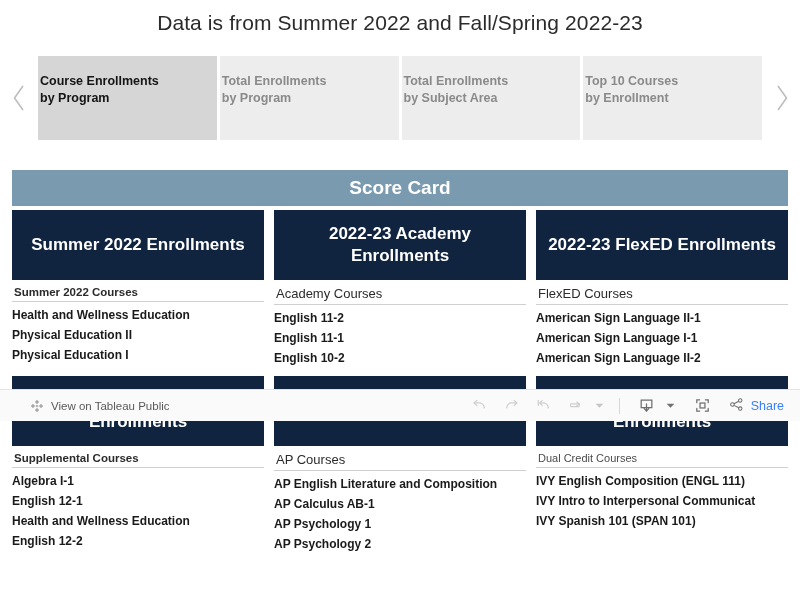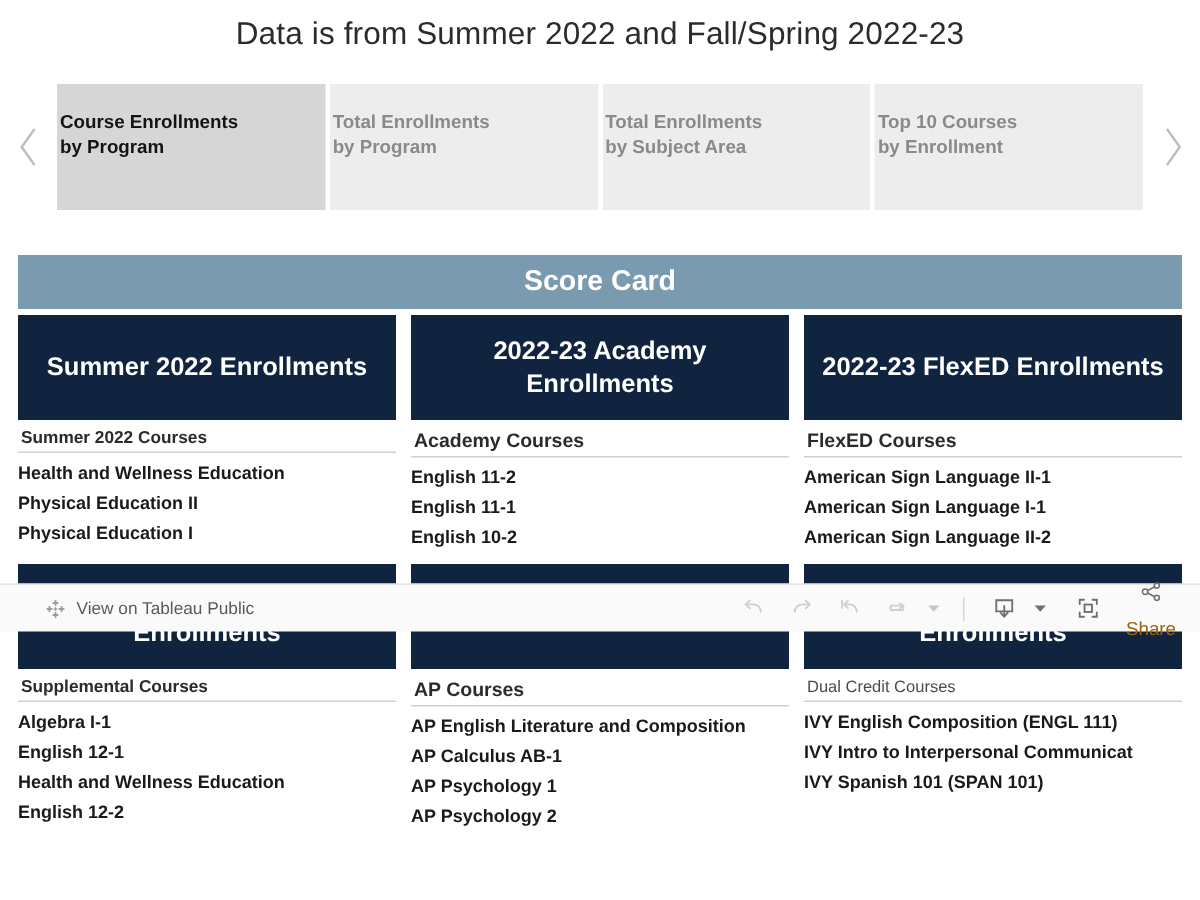--- a/index.html
+++ b/index.html
@@ -96,21 +96,21 @@
   .card-body { padding: 0; }
   .col-header {
     font-size: 12px;
     color: #2b2b2b;
     padding: 6px 2px 3px 2px;
     border-bottom: 1px solid #d0d0d0;
     white-space: nowrap;
     overflow: hidden;
   }
   .col-header.bold  { font-weight: 700; font-size: 11.5px; }
-  .col-header.plain { font-weight: 700; font-size: 13px; }
+  .col-header.plain { font-weight: 400; font-size: 13px; }
   .col-header.small { font-weight: 400; font-size: 11px; color:#4b4b4b; }
 
   .rows { padding-top: 3px; }
   .row-item {
     font-size: 12px;
     color: #1a1a1a;
     font-weight: 700;
     line-height: 20px;
     white-space: nowrap;
     overflow: hidden;
@@ -148,22 +148,22 @@
   .caret {
     width: 14px; height: 26px;
     display:flex; align-items:center; justify-content:center;
     cursor:pointer;
   }
   .sep {
     width: 1px; height: 16px; background:#d6d6d6; margin: 0 10px;
   }
   .share {
     display:flex; align-items:center; gap:6px;
-    color:#a16207; font-size:12.5px; cursor:pointer;
-    margin-left: 4px; margin-right: 2px; flex-direction: column;
+    color:#3b82f6; font-size:12.5px; cursor:pointer;
+    margin-left: 4px; margin-right: 2px;
   }
   .tab-logo { width:14px; height:14px; display:block; }
 </style>
 </head>
 <body>
 
 <div class="viz">
 
   <div class="dash-title">Data is from Summer 2022 and Fall/Spring 2022-23</div>
 

